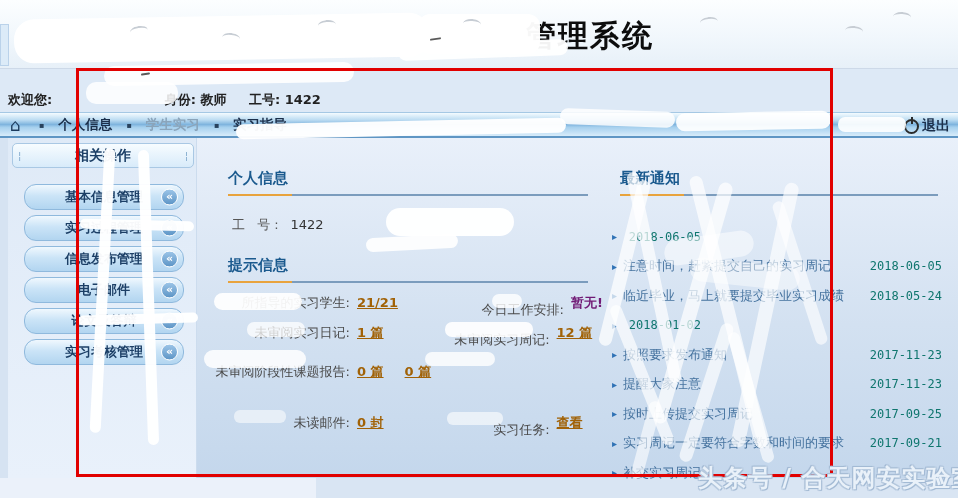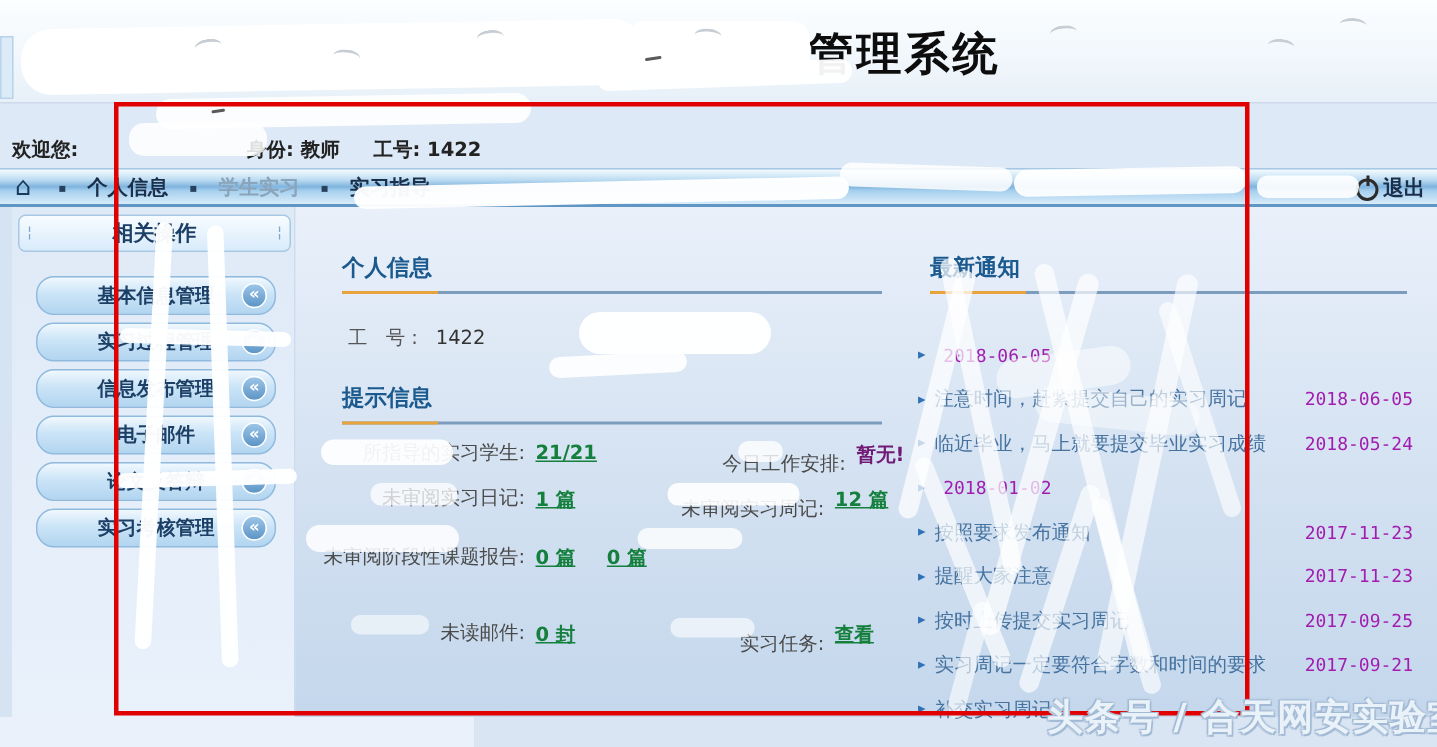--- a/index.html
+++ b/index.html
@@ -3,21 +3,21 @@
 <meta charset="utf-8">
 <style>
   html,body{margin:0;padding:0;}
   body{font-family:"DejaVu Sans","Liberation Sans",sans-serif;}
   .page{position:relative;width:958px;height:498px;overflow:hidden;background:#d6e3f2;}
 
   
   .top-header{position:absolute;left:0;top:0;width:958px;height:68px;
     background:linear-gradient(180deg,#fcfeff 0%,#f1f7fc 55%,#e7f0f8 100%);
     border-bottom:1px solid #dfe8f2;}
-  .app-title{position:absolute;left:539px;top:16px;font-size:30px;font-weight:bold;
+  .app-title{position:absolute;left:526px;top:16px;font-size:30px;font-weight:bold;
     color:#0d0d0d;letter-spacing:2px;white-space:nowrap;}
   .edge-artifact{position:absolute;left:0;top:24px;width:7px;height:40px;background:#dcebf8;border:1px solid #bad2ea;}
 
   
   .welcome-bar{position:absolute;left:0;top:68px;width:958px;height:44px;background:#dde9f6;
     border-top:1px solid #cdd9e8;}
   .welcome-line{position:absolute;left:8px;top:22px;font-size:13px;font-weight:600;color:#222;white-space:nowrap;}
   .welcome-line span{margin-right:18px;}
   .name-gap{display:inline-block;width:72px;height:14px;vertical-align:middle;}
 
@@ -63,28 +63,28 @@
   .id-row{position:absolute;left:232px;top:216px;font-size:13px;color:#333;white-space:nowrap;}
   .id-row .lbl{color:#555;letter-spacing:4px;margin-right:8px;}
 
   .tip-row{position:absolute;left:212px;display:flex;align-items:center;height:22px;}
   .tip-row.tall{height:44px;}
   .tip-cell{display:flex;align-items:center;font-size:13px;color:#4a4a4a;}
   .tip-cell .lbl{display:inline-block;width:138px;text-align:right;line-height:1.55;}
   .tip-cell.rc .lbl{width:152px;margin-top:14px;}
   .tip-cell .val{margin-left:7px;white-space:nowrap;}
   .tip-cell.rc{margin-left:14px;}
-  .red-link{color:#15803d;font-weight:bold;text-decoration:underline;cursor:pointer;}
+  .red-link{color:#a16207;font-weight:bold;text-decoration:underline;cursor:pointer;}
   .tip-strong{color:#701a75;font-weight:bold;}
 
   .notice-list{position:absolute;left:612px;top:222px;width:330px;}
   .notice-item{display:flex;align-items:center;height:29.5px;}
   .n-bullet{color:#2f72b5;font-size:10px;margin-right:6px;}
   .n-text{flex:1;font-size:13px;color:#46739f;white-space:nowrap;overflow:hidden;cursor:pointer;}
-  .n-date{width:78px;text-align:right;font-size:12px;color:#a21caf;font-family:"DejaVu Sans Mono",monospace;}
+  .n-date{width:78px;text-align:right;font-size:12px;color:#0f766e;font-family:"DejaVu Sans Mono",monospace;}
 
   
   .red-box{position:absolute;left:76px;top:68px;width:757px;height:409px;box-sizing:border-box;
     border:3px solid #e10000;pointer-events:none;}
 
   
   .wb{position:absolute;background:#fff;}
   .dash{position:absolute;width:18px;height:8px;border-top:2px solid #c7cdd4;border-radius:60%;}
   .darkdash{position:absolute;height:2px;background:#5a5a5a;border-radius:2px;}
 

